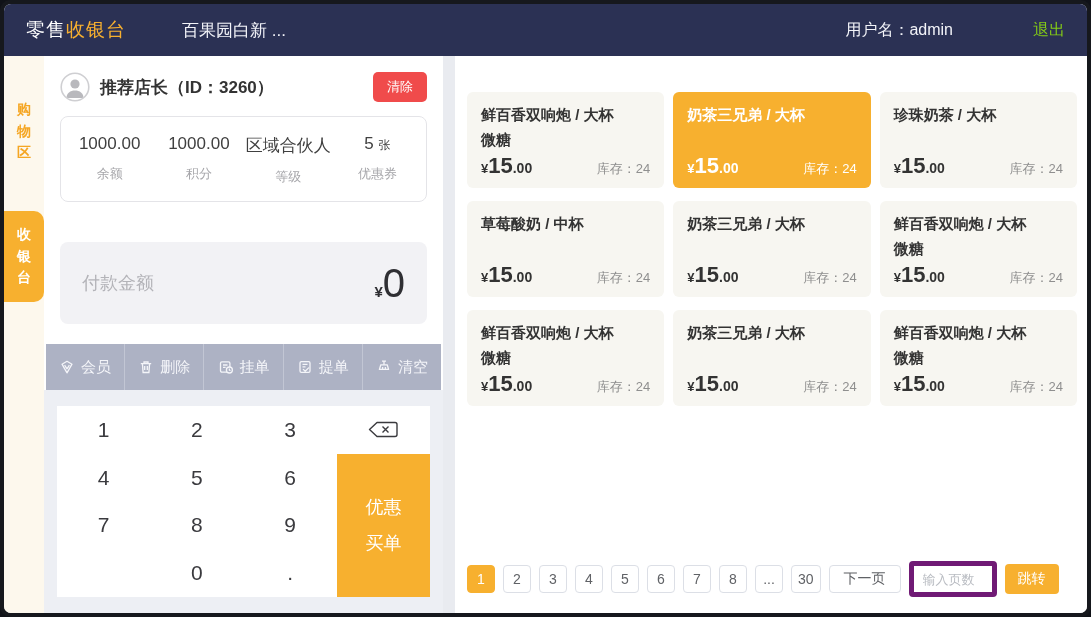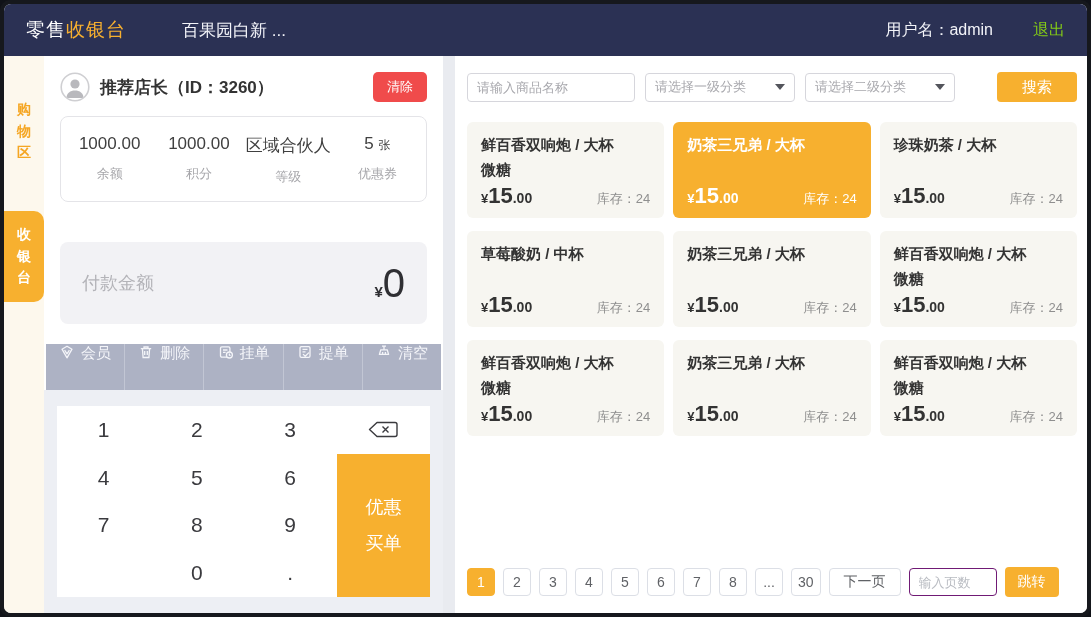--- a/index.html
+++ b/index.html
@@ -7,21 +7,21 @@
               font-family:"Liberation Sans","DejaVu Sans",sans-serif; }
   .window { position:absolute; inset:0; background:#16181d; border-radius:10px; padding:4px; }
   .app { width:100%; height:100%; border-radius:7px; overflow:hidden; background:#fff;
          display:flex; flex-direction:column; }
 
   
   .header { height:52px; flex:0 0 52px; background:#2b3154; display:flex; align-items:center; padding:0 22px; }
   .app-title { font-size:19px; font-weight:normal; color:#fff; letter-spacing:1px; }
   .app-title .accent { color:#f7b02f; }
   .store-name { margin-left:56px; font-size:17px; color:#f2f3f8; }
-  .header-right { margin-left:auto; display:flex; align-items:center; }
+  .header-right { margin-left:auto; display:flex; align-items:center;gap:40px; }
   .user-name { color:#f2f3f8; font-size:16px; }
   .logout { color:#84cc16; font-size:16px; margin-left:40px; cursor:pointer; }
 
   
   .main { flex:1; display:flex; min-height:0; }
 
   
   .sidebar { width:40px; flex:0 0 40px; background:#fdf8ed; padding-top:30px; display:flex;
              flex-direction:column; align-items:stretch; }
   .side-tab { width:40px; display:flex; justify-content:center; padding:13px 0; margin-bottom:34px; cursor:pointer; }
@@ -45,21 +45,21 @@
 
   .payment-box { margin:40px 16px 0; height:82px; background:#f2f2f5; border-radius:8px;
                  display:flex; align-items:center; padding:0 22px; }
   .payment-placeholder { font-size:18px; color:#b3b3b8; }
   .payment-amount { margin-left:auto; display:flex; align-items:baseline; color:#2f2f33; }
   .payment-currency { font-size:15px; font-weight:bold; }
   .payment-value { font-size:40px; font-weight:400; line-height:1; }
 
   .toolbar { margin:20px 2px 0; height:46px; display:flex; }
   .tool-btn { flex:1; background:#adb2c4; border:none; border-right:1px solid #c2c6d4; color:#f4f5f9;
-              font-size:15px; display:flex; justify-content:center; gap:6px; cursor:pointer; }
+              font-size:15px; display:flex; align-items:center; justify-content:center; gap:6px; cursor:pointer; }
   .tool-btn:last-child { border-right:none; }
   .tool-btn svg { flex:0 0 auto; }
 
   .numpad-wrap { flex:1; background:#edeff4; padding:16px 13px; min-height:0; }
   .numpad { background:#fff; height:100%; display:grid;
             grid-template-columns:repeat(4,1fr); grid-template-rows:repeat(4,1fr); }
   .key { display:flex; align-items:center; justify-content:center; font-size:21px; color:#3a3a3e; cursor:pointer; }
   .key-action { grid-column:4; grid-row:2 / 5; background:#f7b02f; color:#fff; font-size:18px;
                 display:flex; flex-direction:column; align-items:center; justify-content:center;
                 gap:12px; cursor:pointer; }
@@ -97,21 +97,21 @@
   .card.selected { background:#f7b02f; }
   .card.selected .card-name, .card.selected .card-name2, .card.selected .price,
   .card.selected .stock { color:#fff; }
 
   .pagination { margin-top:auto; display:flex; gap:8px; align-items:center; padding-bottom:4px; }
   .page-btn { min-width:28px; height:28px; padding:0 6px; border:1px solid #dcdfe6; border-radius:4px;
               background:#fff; color:#606266; font-size:14px; display:flex; align-items:center;
               justify-content:center; cursor:pointer; }
   .page-btn.active { background:#f7b02f; border-color:#f7b02f; color:#fff; }
   .page-next { padding:0 14px; }
-  .page-input { width:88px; height:28px; border:1px solid #701a75; border-radius:4px; padding:13px 9px;
+  .page-input { width:88px; height:28px; border:5px solid #701a75; border-radius:4px; padding:13px 9px;
                 font-size:13px; outline:none; font-family:"Liberation Sans","DejaVu Sans",sans-serif; }
   .page-input::placeholder { color:#b9bcc2; }
   .jump-btn { width:54px; height:30px; background:#f7b02f; border:none; border-radius:4px; color:#fff;
               font-size:14px; cursor:pointer; }
 </style>
 </head>
 <body>
 
 <div class="window">
 <div class="app">
@@ -250,32 +250,20 @@
             <span>买单</span>
           </div>
         </div>
       </div>
     </div>
 
     <div class="divider"></div>
 
     <div class="right-panel">
 
-      <div class="search-row">
-        <input class="search-input" placeholder="请输入商品名称" style="">
-        <div class="select">
-          <span class="select-placeholder">请选择一级分类</span>
-          <span class="caret"></span>
-        </div>
-        <div class="select">
-          <span class="select-placeholder">请选择二级分类</span>
-          <span class="caret"></span>
-        </div>
-        <button class="search-btn">搜索</button>
-      </div>
 
       <div class="product-grid">
 
         <div class="card">
           <div class="card-name">鲜百香双响炮 / 大杯</div>
           <div class="card-name2">微糖</div>
           <div class="card-bottom">
             <span class="price">
                   <span class="price-cur">¥</span>
                   <span class="price-int">15</span>

